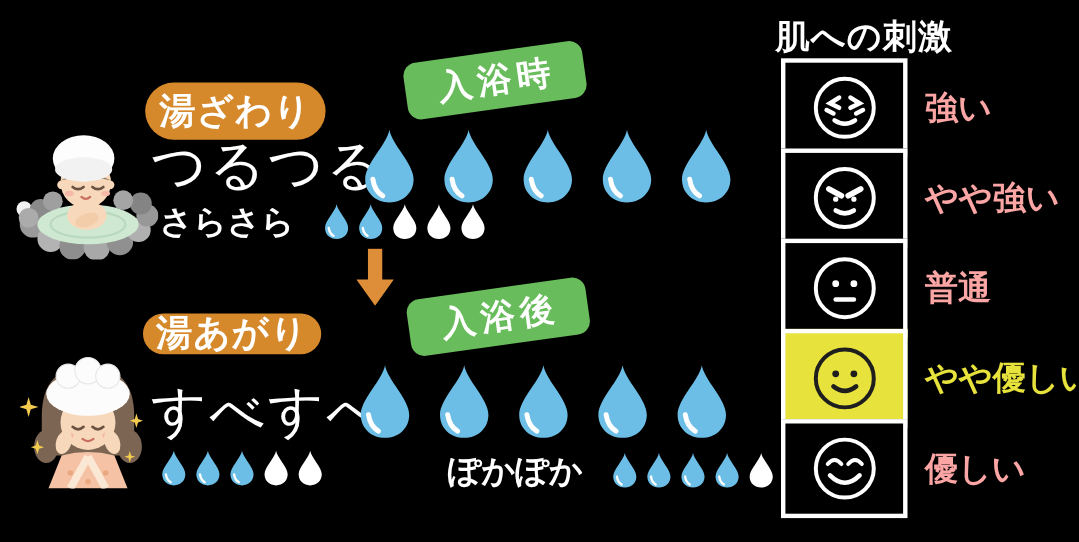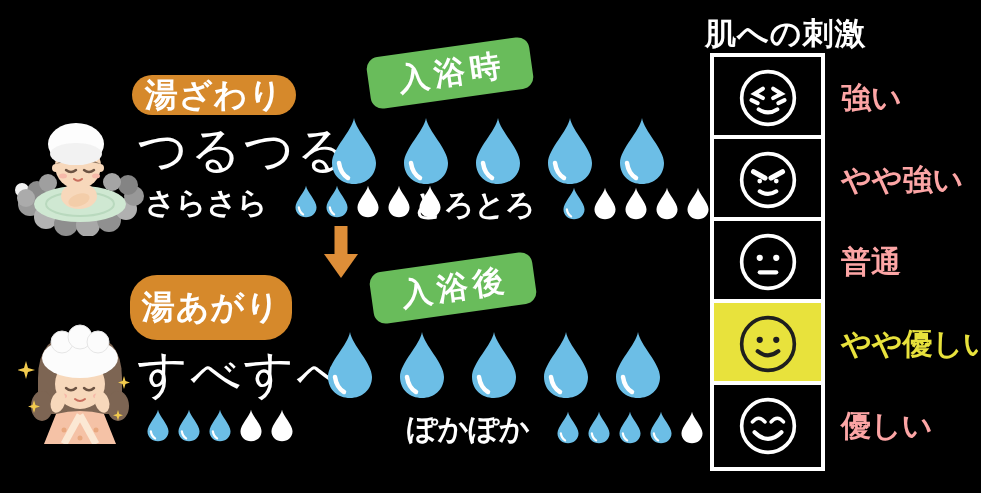--- a/index.html
+++ b/index.html
@@ -67,21 +67,21 @@
     <ellipse cx="64" cy="32" rx="28" ry="21" fill="#fdfdfd"></ellipse>
     <ellipse cx="64" cy="42" rx="26" ry="11" fill="#f2f2f2"></ellipse>
 
     <path d="M54,58 q5,4 10,0" stroke="#6b5242" stroke-width="2.4" fill="none" stroke-linecap="round"></path>
     <path d="M72,58 q5,4 10,0" stroke="#6b5242" stroke-width="2.4" fill="none" stroke-linecap="round"></path>
     <ellipse cx="51" cy="64" rx="4" ry="2.5" fill="#f6b9a9"></ellipse>
     <ellipse cx="84" cy="64" rx="4" ry="2.5" fill="#f6b9a9"></ellipse>
     <path d="M62,67 q4,3.5 8,0" stroke="#c96f5e" stroke-width="2" fill="none" stroke-linecap="round"></path>
   </svg>
 
-  <div class="abs badge-orange" style="left:132px;top:75px;width:164px;height:40px">
+  <div class="abs badge-orange" style="left:132px;top:75px;width:164px;height:52px">
     <span>湯ざわり</span>
   </div>
 
   <div class="abs feel-word" style="left:137px;top:125px">つるつる</div>
 
   <div class="abs badge-green" style="left:368px;top:47px;width:160px;height:52px">
     <span>入浴時</span>
   </div>
 
   <div class="abs drops-row large-row" style="left:331px;top:117px">
@@ -123,41 +123,20 @@
         </svg>
         <svg class="drop-small" viewBox="0 0 46 68">
           <path d="M23,1 C25,14 45,32 45,46 C45,58.5 35.2,67 23,67 C10.8,67 1,58.5 1,46 C1,32 21,14 23,1 Z" fill="#FFFFFF"></path>
         </svg>
         <svg class="drop-small" viewBox="0 0 46 68">
           <path d="M23,1 C25,14 45,32 45,46 C45,58.5 35.2,67 23,67 C10.8,67 1,58.5 1,46 C1,32 21,14 23,1 Z" fill="#FFFFFF"></path>
         </svg>
       </div>
   </div>
 
-  <div class="abs sub-group" style="left:413px;top:187px">
-    <span class="sub-label">とろとろ</span>
-    <div class="drops-row small-row">
-        <svg class="drop-small" viewBox="0 0 46 68">
-          <path d="M23,1 C25,14 45,32 45,46 C45,58.5 35.2,67 23,67 C10.8,67 1,58.5 1,46 C1,32 21,14 23,1 Z" fill="#6CBEE6"></path>
-          <path d="M8,46 C9,53 12,58 17,61" fill="none" stroke="#ffffff" stroke-width="4.5" stroke-linecap="round"></path>
-        </svg>
-        <svg class="drop-small" viewBox="0 0 46 68">
-          <path d="M23,1 C25,14 45,32 45,46 C45,58.5 35.2,67 23,67 C10.8,67 1,58.5 1,46 C1,32 21,14 23,1 Z" fill="#FFFFFF"></path>
-        </svg>
-        <svg class="drop-small" viewBox="0 0 46 68">
-          <path d="M23,1 C25,14 45,32 45,46 C45,58.5 35.2,67 23,67 C10.8,67 1,58.5 1,46 C1,32 21,14 23,1 Z" fill="#FFFFFF"></path>
-        </svg>
-        <svg class="drop-small" viewBox="0 0 46 68">
-          <path d="M23,1 C25,14 45,32 45,46 C45,58.5 35.2,67 23,67 C10.8,67 1,58.5 1,46 C1,32 21,14 23,1 Z" fill="#FFFFFF"></path>
-        </svg>
-        <svg class="drop-small" viewBox="0 0 46 68">
-          <path d="M23,1 C25,14 45,32 45,46 C45,58.5 35.2,67 23,67 C10.8,67 1,58.5 1,46 C1,32 21,14 23,1 Z" fill="#FFFFFF"></path>
-        </svg>
-      </div>
-  </div>
 
   <svg class="abs" style="left:324px;top:226px" width="34" height="52" viewBox="0 0 34 52">
     <rect x="10.5" y="0" width="13" height="30" fill="#DE8E38"></rect>
     <polygon points="0,28 34,28 17,52" fill="#DE8E38"></polygon>
   </svg>
 
   <svg class="abs" style="left:18px;top:318px" width="115" height="126" viewBox="0 0 115 126">
 
     <path d="M20,60 Q20,16 62,14 Q104,16 104,60 L104,86 Q104,96 94,96 L30,96 Q20,96 20,86 Z" fill="#7d6553"></path>
     <ellipse cx="24" cy="88" rx="11" ry="15" fill="#7d6553"></ellipse>
@@ -187,21 +166,21 @@
     <ellipse cx="84" cy="84" rx="7" ry="11" fill="#f7d8bb" transform="rotate(-18 84 84)"></ellipse>
 
     <g fill="#f3cb4e">
       <path d="M8,43 L10,50 L17,52 L10,54 L8,61 L6,54 L-1,52 L6,50 Z"></path>
       <path d="M16,82 L17.5,87 L22,88.5 L17.5,90 L16,95 L14.5,90 L10,88.5 L14.5,87 Z"></path>
       <path d="M106,58 L107.5,63 L112,64.5 L107.5,66 L106,71 L104.5,66 L100,64.5 L104.5,63 Z"></path>
       <path d="M100,92 L101.2,96 L105,97.2 L101.2,98.4 L100,102.4 L98.8,98.4 L95,97.2 L98.8,96 Z"></path>
     </g>
   </svg>
 
-  <div class="abs badge-orange" style="left:130px;top:275px;width:162px;height:65px">
+  <div class="abs badge-orange" style="left:130px;top:285px;width:162px;height:37px">
     <span>湯あがり</span>
   </div>
 
   <div class="abs feel-word" style="left:137px;top:349px">すべすべ</div>
 
   <div class="abs badge-green" style="left:371px;top:262px;width:160px;height:52px">
     <span>入浴後</span>
   </div>
 
   <div class="abs drops-row large-row" style="left:327px;top:331px">

